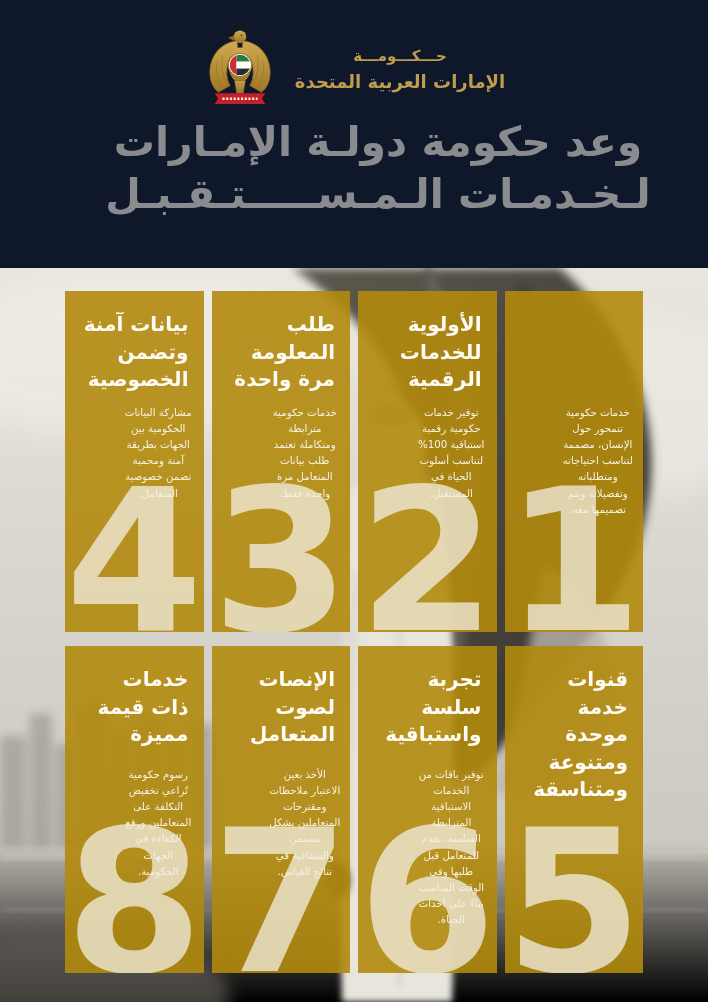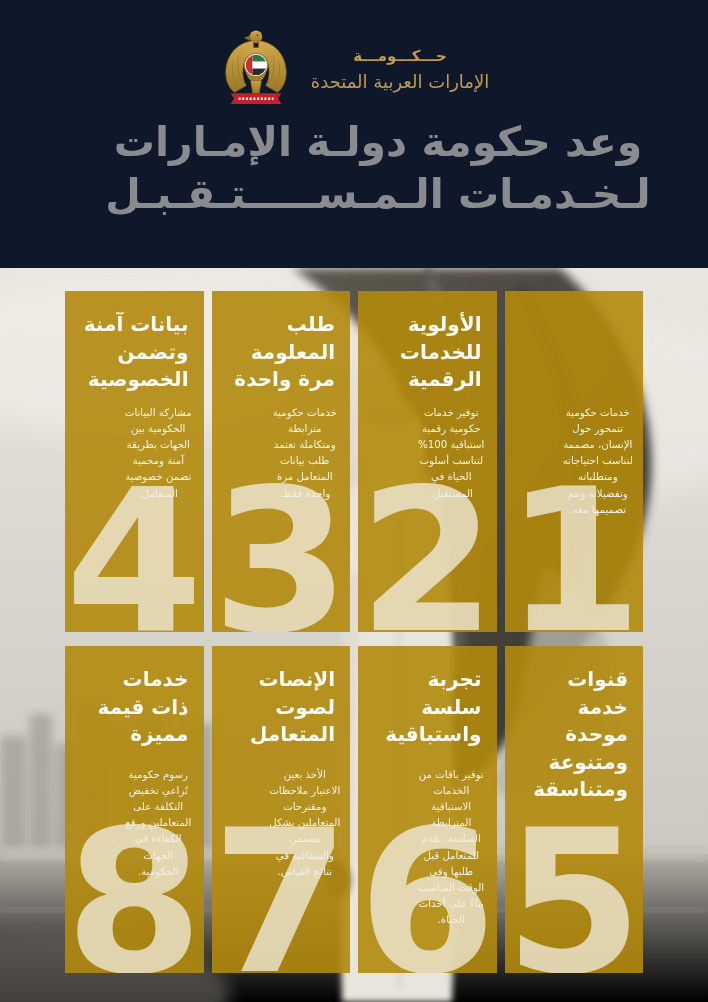--- a/index.html
+++ b/index.html
@@ -11,21 +11,21 @@
   }
   
   .logo-row{
     position:absolute; top:26px; left:0; width:100%;
     display:flex; flex-direction:row; justify-content:center;
     align-items:center; gap:18px; direction:ltr;
   }
   .emblem{ width:74px; height:82px; }
   .logo-text{ text-align:center; color:#bf9c4e; direction:rtl; padding-top:6px; }
   .logo-text .gov{ font-size:15px; font-weight:bold; letter-spacing:1px; line-height:1.5; }
-  .logo-text .country{ font-size:18px; font-weight:normal; line-height:1.5; }
+  .logo-text .country{ font-size:18px; font-weight:bold; line-height:1.5; }
   
   .title{
     position:absolute; top:116px; left:0; width:100%;
     text-align:center; color:#8a8b8e; font-weight:bold;
     font-size:41px; line-height:1.27;margin-left:24px;
   }
   
   .photo{ position:absolute; top:268px; left:0; width:708px; height:734px; }
   
   .grid{

